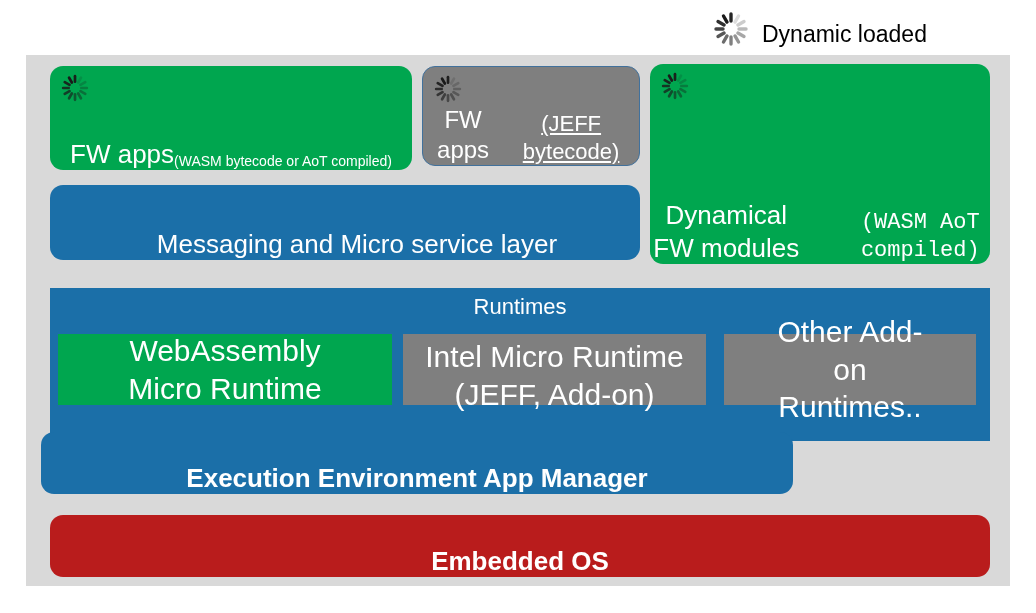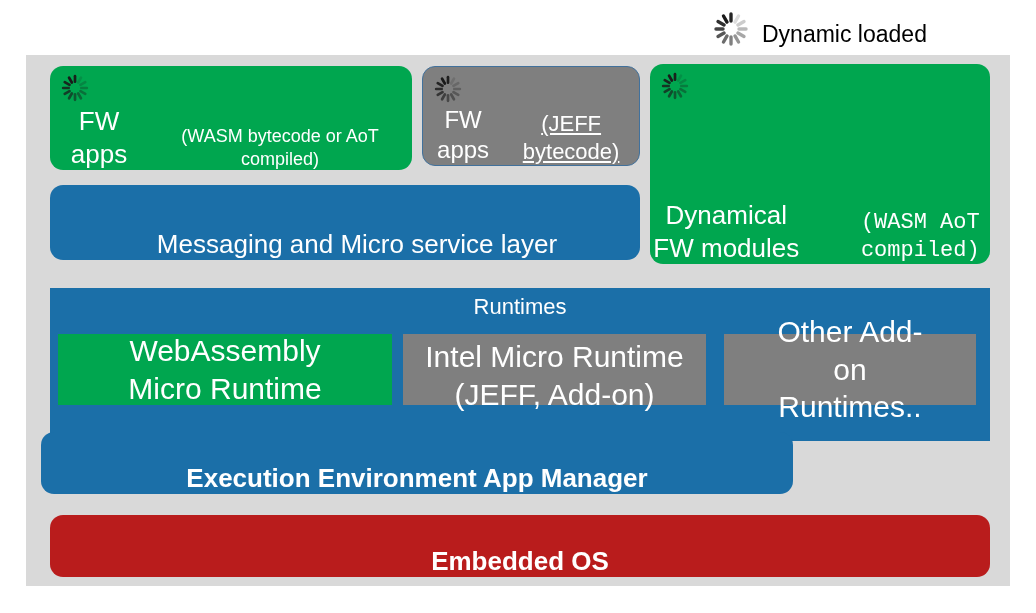--- a/index.html
+++ b/index.html
@@ -56,21 +56,21 @@
   .box .spinner {
     position: absolute;
     left: 10px; top: 7px;
     width: 30px; height: 30px;
   }
   .spinner svg { display: block; width: 100%; height: 100%; }
 
   
   .fw-apps-wasm { left: 50px; top: 66px; width: 362px; height: 104px; }
   .fw-apps-wasm .title { font-size: 26px; }
-  .fw-apps-wasm .subtitle { font-size: 18px; margin-top: 9px; }
+  .fw-apps-wasm .subtitle { font-size: 14px; margin-top: 9px; }
 
   .fw-apps-jeff {
     left: 422px; top: 66px; width: 218px; height: 100px;
     border: 1px solid #41719C;
   }
   .fw-apps-jeff .title { font-size: 24px; }
   .fw-apps-jeff .subtitle { font-size: 22px; margin-top: 3px; text-decoration: underline; }
 
   .dyn-modules { left: 650px; top: 64px; width: 340px; height: 200px; gap: 48px; }
   .dyn-modules .title { font-size: 26px; margin-top: 40px; }

